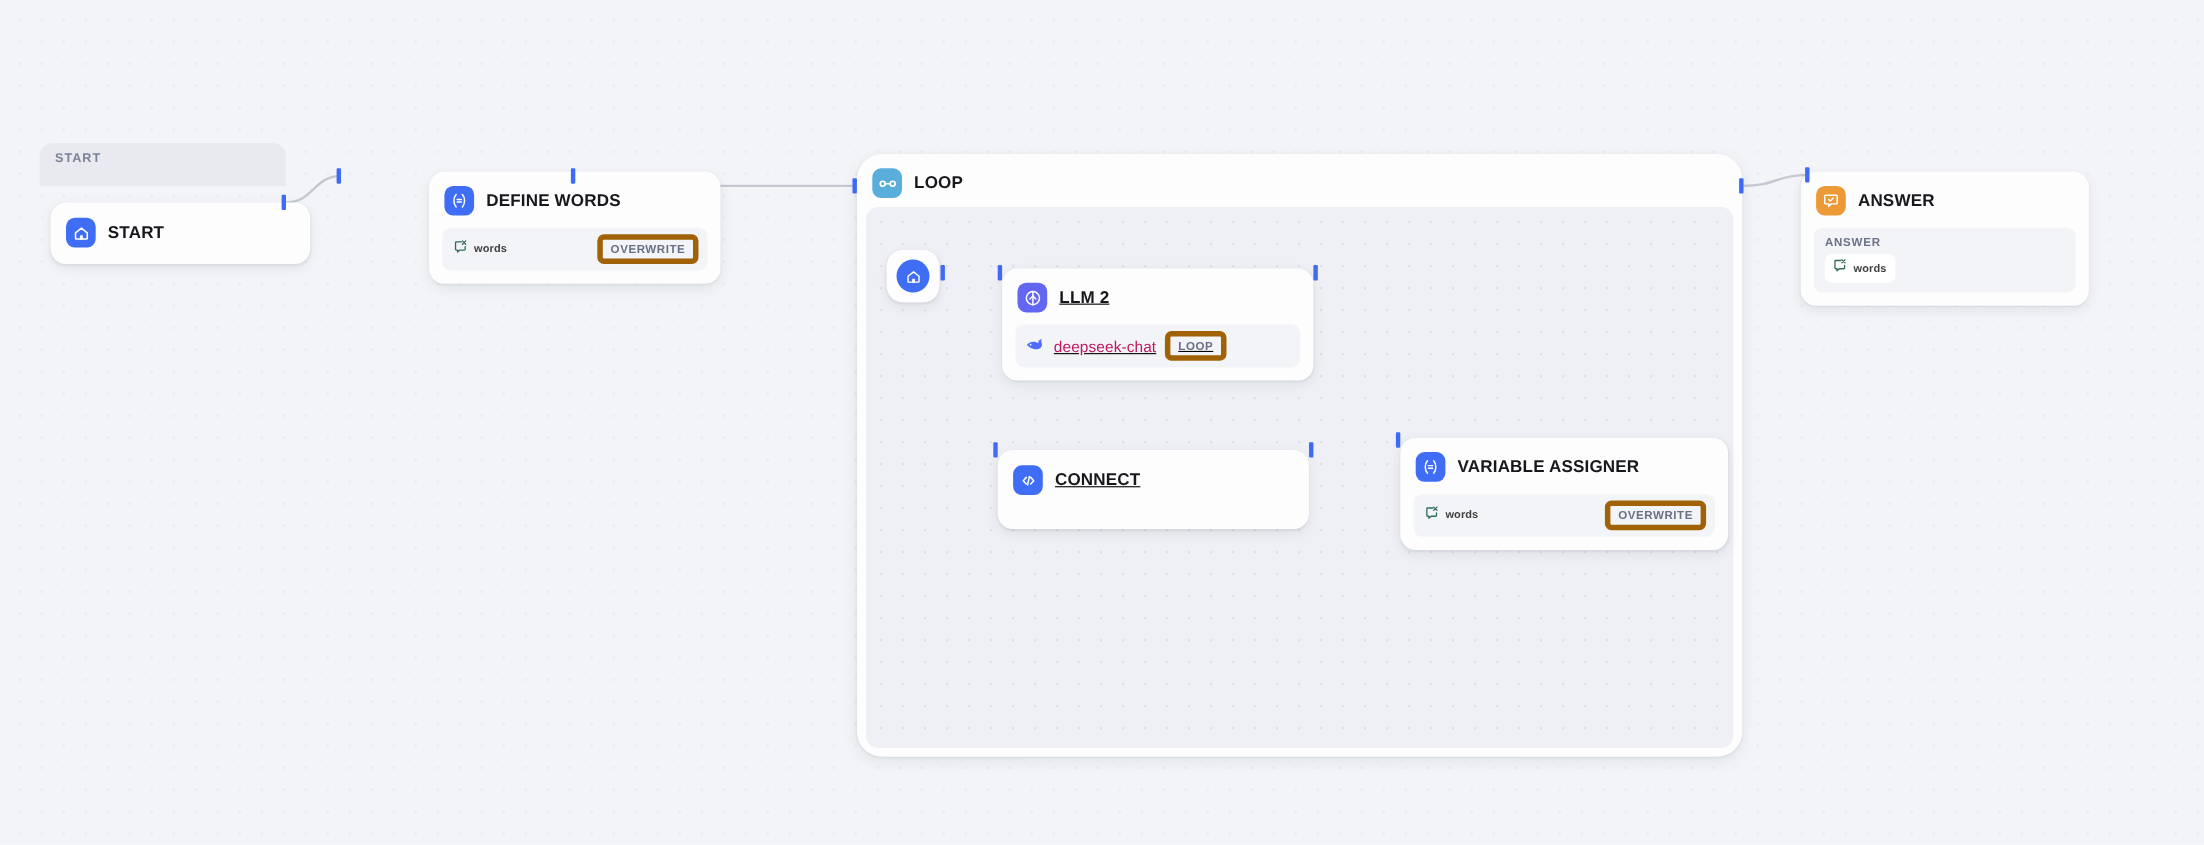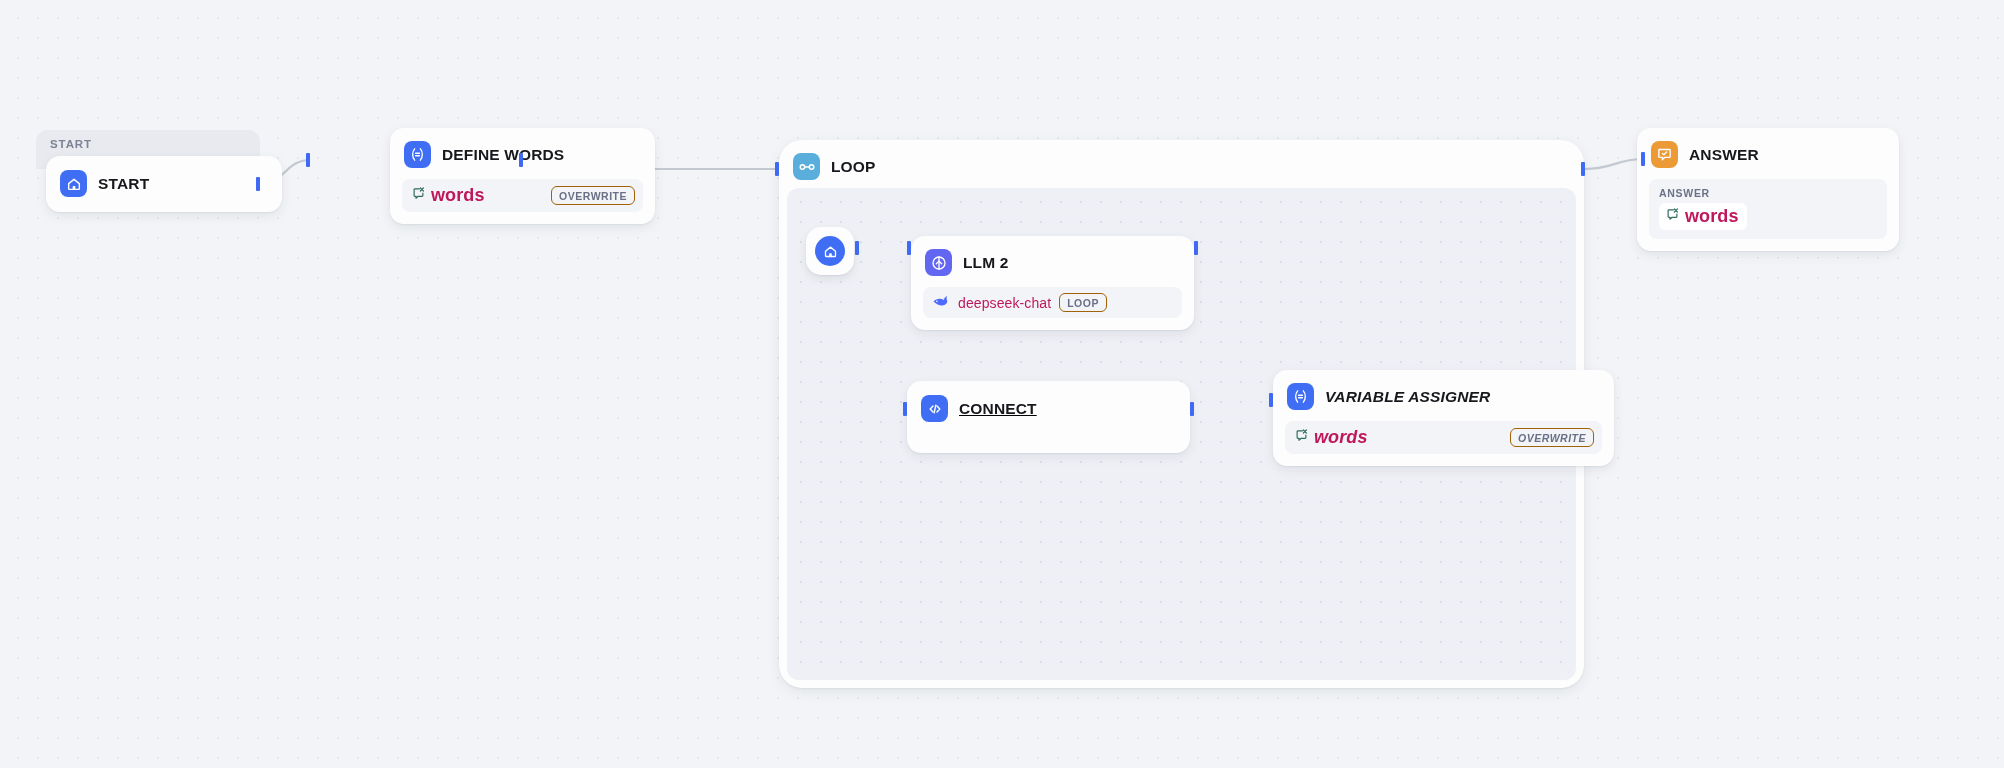--- a/index.html
+++ b/index.html
@@ -47,20 +47,21 @@
     z-index: 6;
   }
 
   
   .node {
     position: absolute;
     background: #fdfdfe;
     border-radius: 14px;
     box-shadow: 0 1px 2px rgba(16,24,40,.06), 0 4px 12px rgba(16,24,40,.07);
     z-index: 5;
+    margin-top: 28px;
   }
 
   .node-head {
     display: flex;
     align-items: center;
     gap: 11px;
     padding: 13px 16px 11px 14px;
   }
 
   .node-title {
@@ -97,31 +98,31 @@
     background: #f3f4f7;
     border-radius: 8px;
     min-height: 28px;
   }
   .var-left {
     display: flex;
     align-items: center;
     gap: 5px;
   }
   .var-name {
-    font-size: 18px;
-    color: #be185d;
+    font-size: 10px;
+    color: #404040;
     font-weight: bold;
     letter-spacing: .1px;
   }
   .badge {
     font-size: 10.5px;
     font-weight: bold;
     letter-spacing: .5px;
     color: #697086;
-    border: 1px solid #a16207;
+    border: 5px solid #a16207;
     border-radius: 6px;
     padding: 3px 7px 2px 7px;
     background: transparent;
     white-space: nowrap;
   }
 
   
   .model-row {
     display: flex;
     align-items: center;
@@ -326,21 +327,21 @@
 
   <div id="loop-start">
     <span class="circ">
       <svg width="15" height="15" viewBox="0 0 24 24" fill="none" stroke="#ffffff" stroke-width="2.1" stroke-linecap="round" stroke-linejoin="round">
         <path d="M4 11.5 12 5l8 6.5V19a1 1 0 0 1-1 1H5a1 1 0 0 1-1-1z"></path>
         <path d="M11 20v-4h2v4"></path>
       </svg>
     </span>
   </div>
 
-  <div class="node" style="left:911px; top:236px; width:283px;">
+  <div class="node" style="left:911px; top:216px; width:283px;text-decoration:underline;">
     <div class="node-head">
       <span class="nicon ic-purple">
         <svg width="18" height="18" viewBox="0 0 24 24" fill="none" stroke="#ffffff" stroke-width="1.8" stroke-linecap="round" stroke-linejoin="round">
           <circle cx="12" cy="12" r="8"></circle>
           <path d="M12 4v16"></path>
           <path d="M12 9.5 8.4 13"></path>
           <path d="M12 9.5 15.6 13"></path>
         </svg>
       </span>
       <span class="node-title">LLM 2</span>
@@ -364,21 +365,21 @@
         <svg width="16" height="16" viewBox="0 0 24 24" fill="none" stroke="#ffffff" stroke-width="2.1" stroke-linecap="round" stroke-linejoin="round">
           <path d="M9 7.5 4.8 12 9 16.5"></path>
           <path d="M15 7.5 19.2 12 15 16.5"></path>
           <path d="M13.2 6.2l-2.4 11.6"></path>
         </svg>
       </span>
       <span class="node-title">CONNECT</span>
     </div>
   </div>
 
-  <div class="node" style="left:1273px; top:370px; width:341px;font-style:italic;">
+  <div class="node" style="left:1273px; top:370px; width:298px;">
     <div class="node-head">
       <span class="nicon ic-blue">
         <svg width="17" height="17" viewBox="0 0 24 24" fill="none" stroke="#ffffff" stroke-width="1.9" stroke-linecap="round" stroke-linejoin="round">
           <path d="M8 4C6 6.2 5.2 8.9 5.2 12S6 17.8 8 20"></path>
           <path d="M16 4c2 2.2 2.8 4.9 2.8 8s-.8 5.8-2.8 8"></path>
           <path d="M9.3 10.3h5.4"></path>
           <path d="M9.3 13.7h5.4"></path>
         </svg>
       </span>
       <span class="node-title">VARIABLE ASSIGNER</span>

